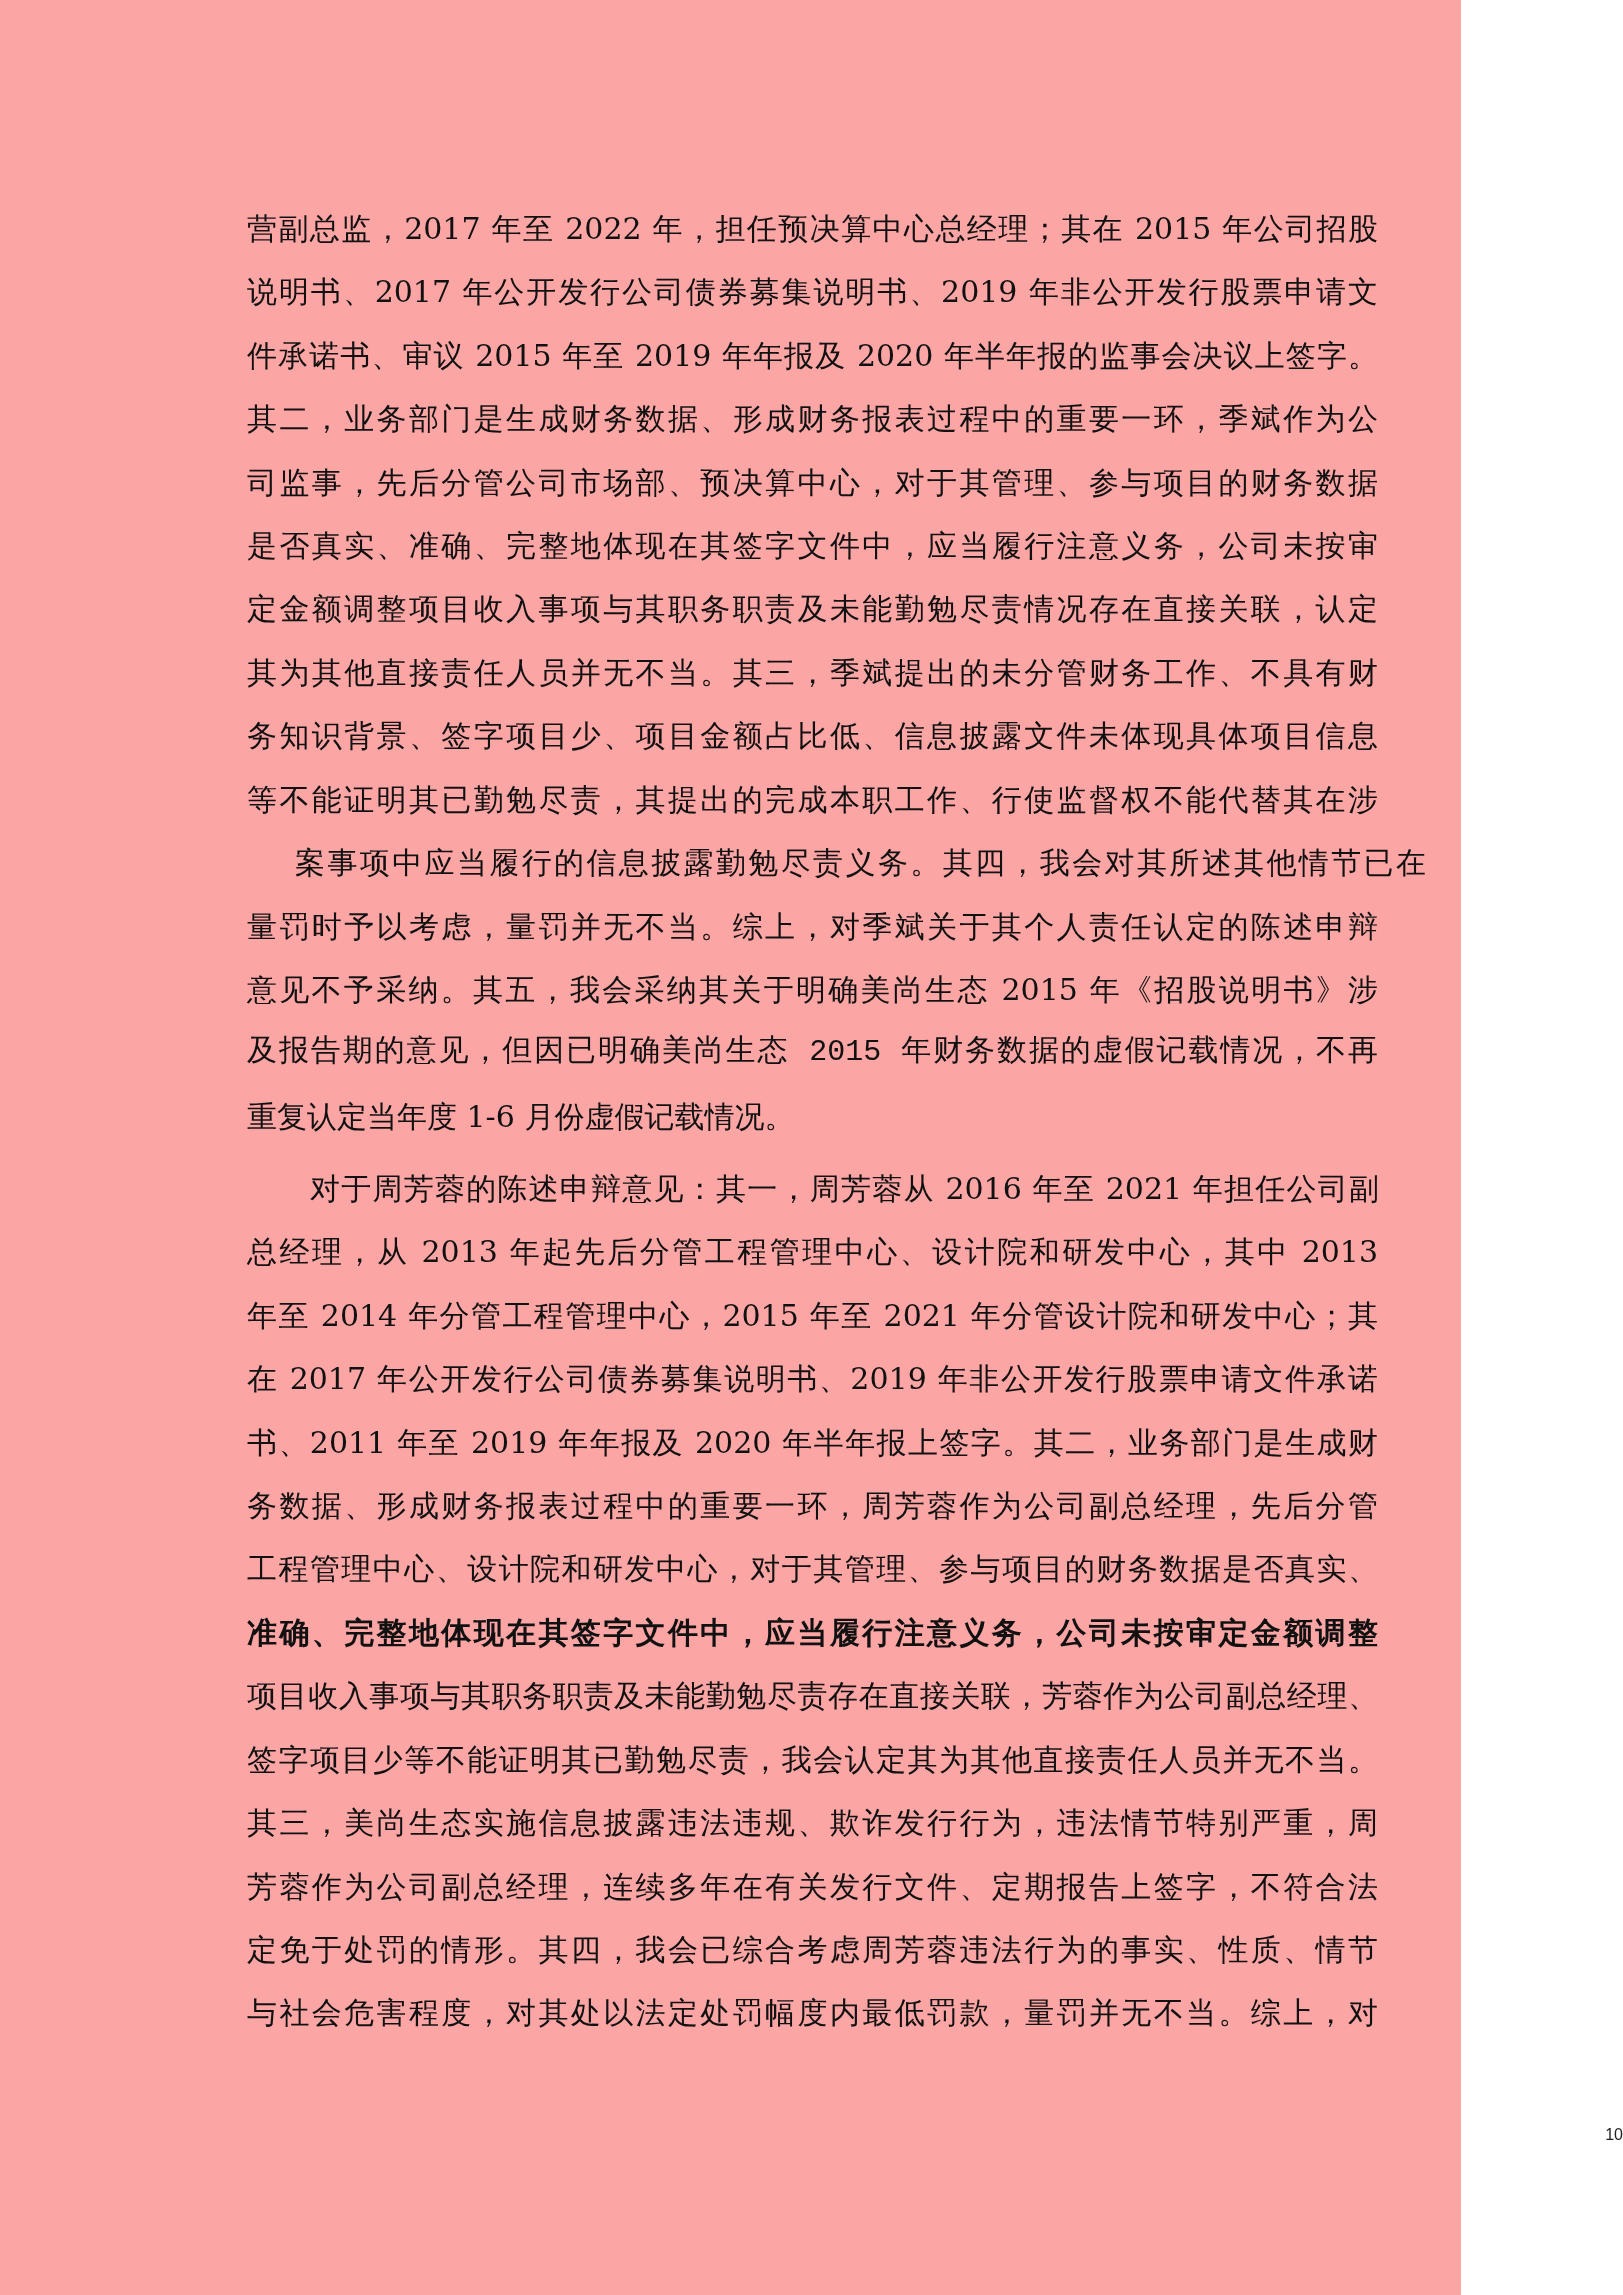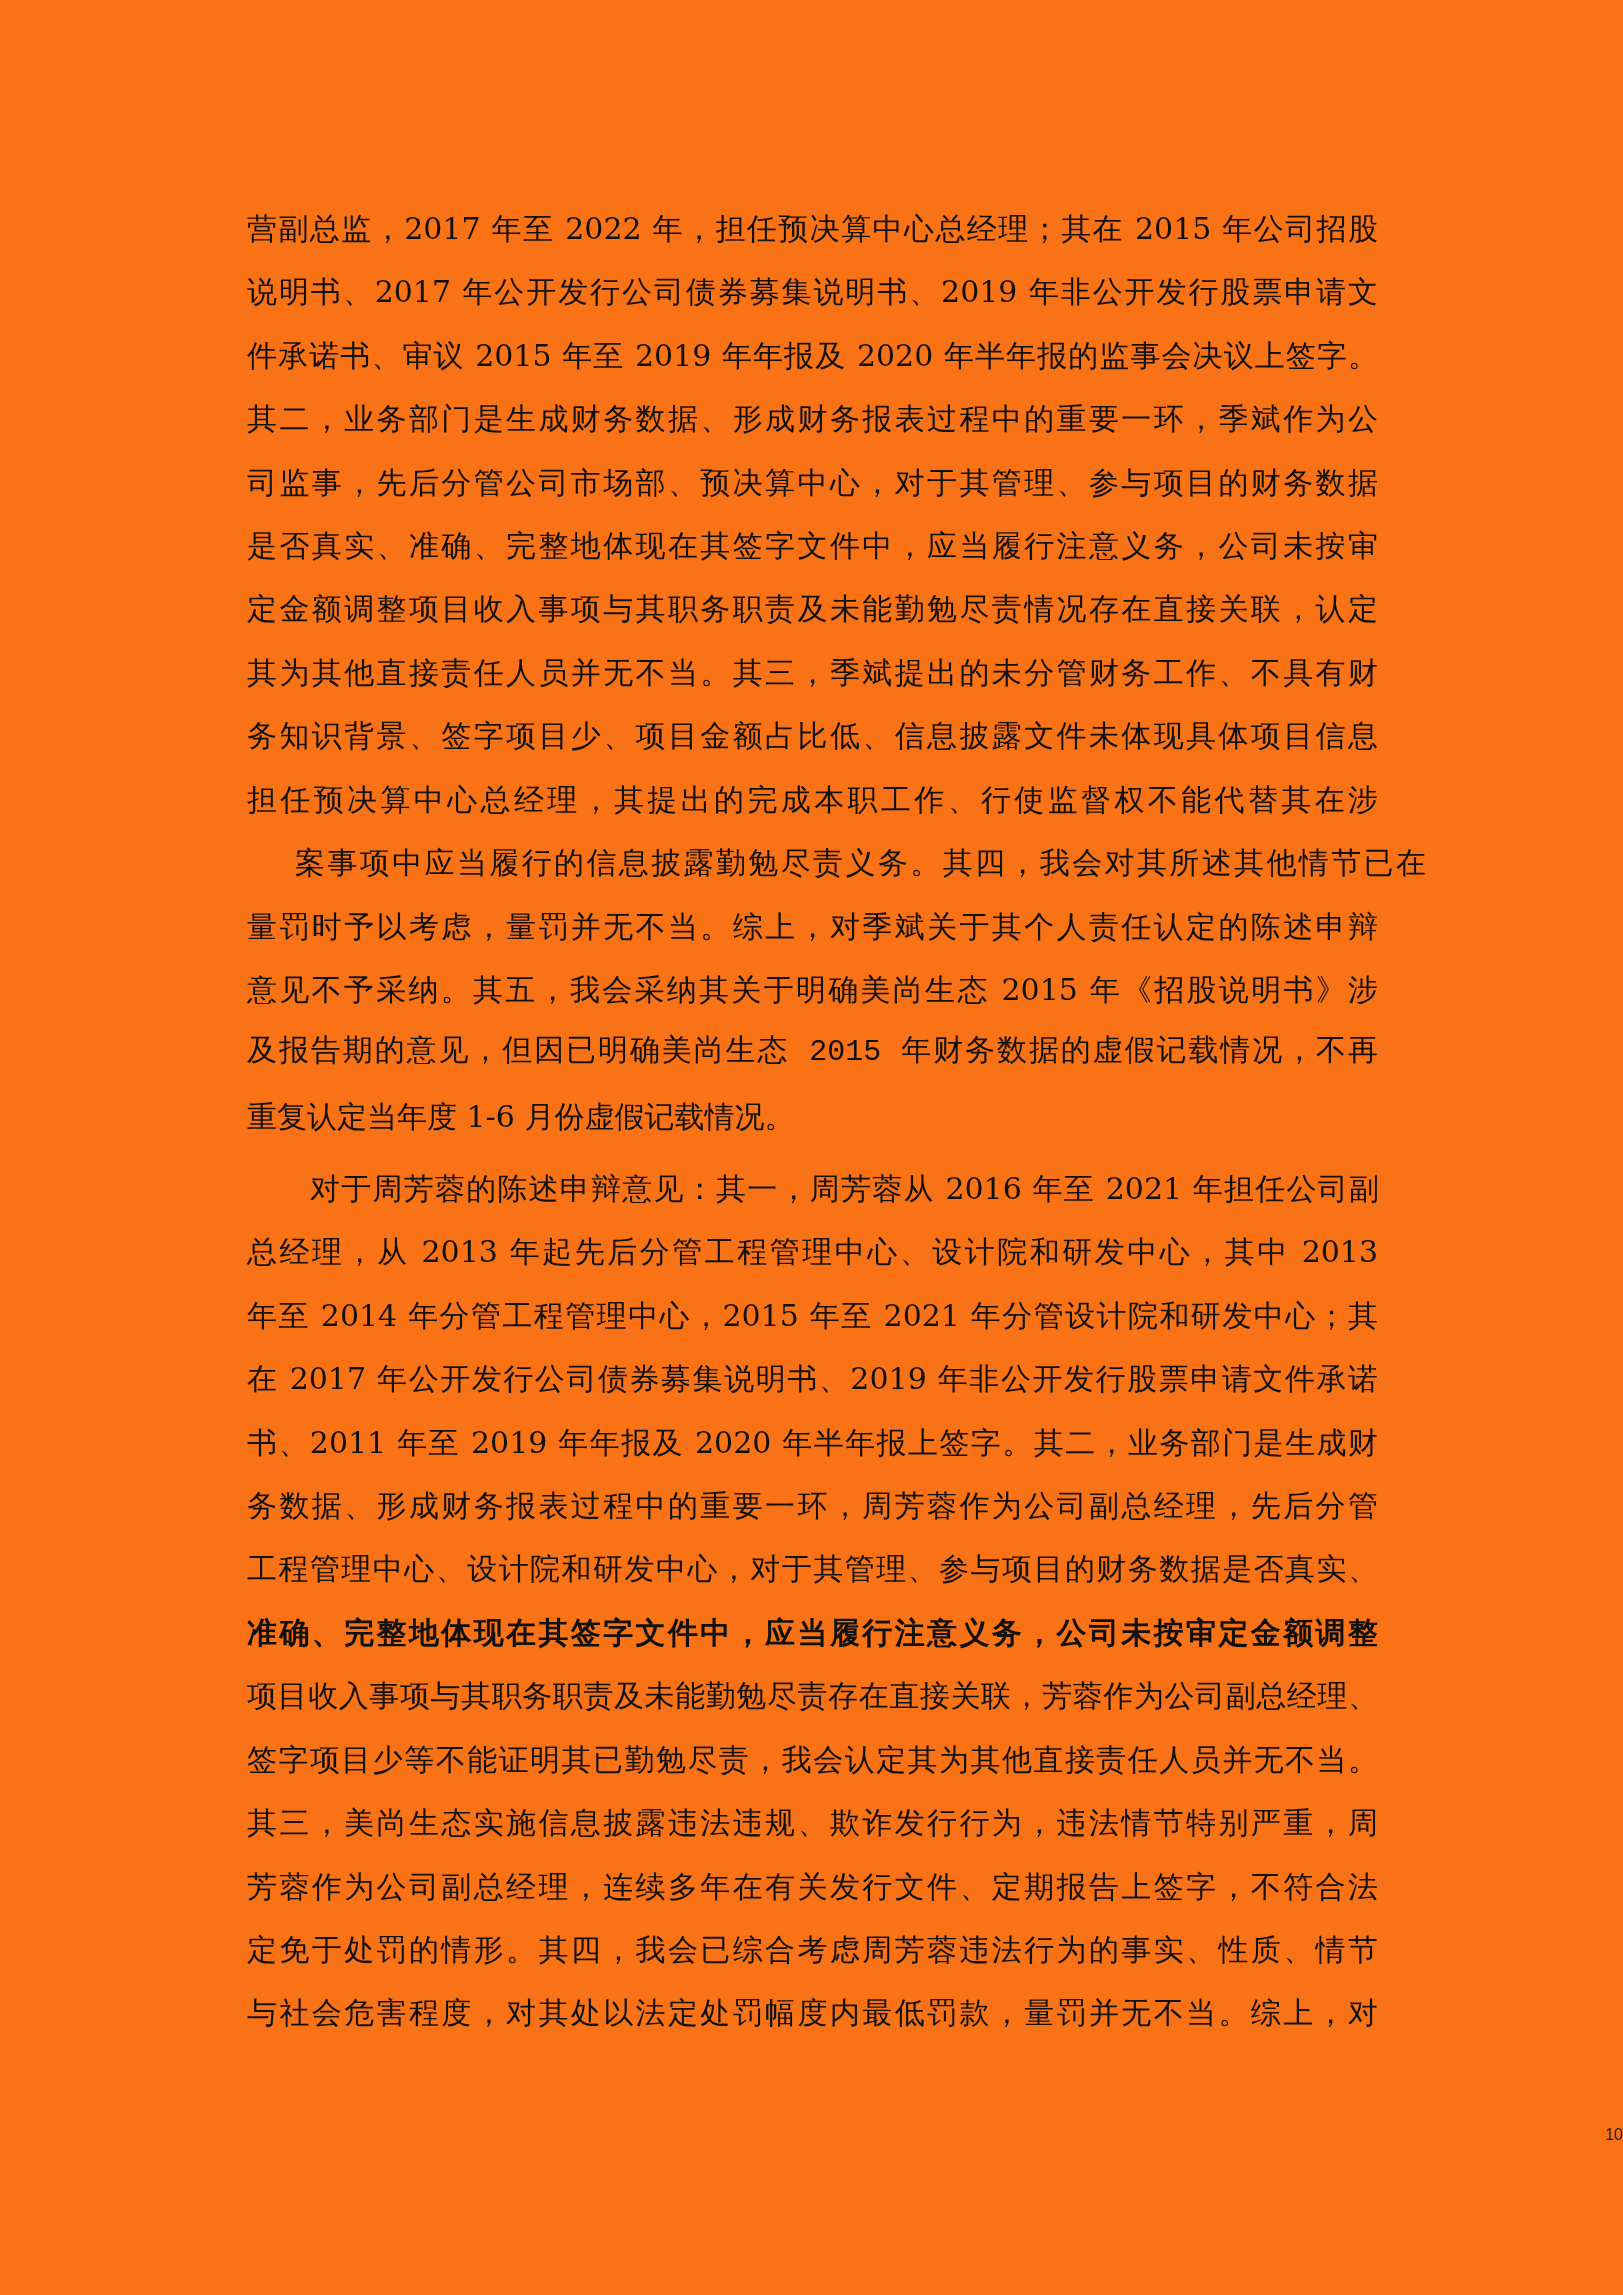--- a/index.html
+++ b/index.html
@@ -11,23 +11,23 @@
     width: 1623px;
     height: 2295px;
     position: relative;
     overflow: hidden;
     font-family: "DejaVu Serif", "Liberation Serif", serif;
     color: #111111;
   }
   .page {
     position: absolute;
     left: 0; top: 0;
-    width: 1623px;
+    width: 1461px;
     height: 2295px;
-    background: #f97316;
+    background: #fca5a5;
   }
   .text-block {
     position: absolute;
     left: 247px;
     width: 1131px;
   }
   .line {
     position: absolute;
     left: 0;
     width: 1131px;
@@ -64,21 +64,21 @@
   <div class="text-block" id="para-0" style="top:197px;">
     <div class="line" style="top:0px;">营副总监，2017 年至 2022 年，担任预决算中心总经理；其在 2015 年公司招股</div>
     <div class="line" style="top:63px;">说明书、2017 年公开发行公司债券募集说明书、2019 年非公开发行股票申请文</div>
     <div class="line" style="top:127px;">件承诺书、审议 2015 年至 2019 年年报及 2020 年半年报的监事会决议上签字。</div>
     <div class="line" style="top:190px;">其二，业务部门是生成财务数据、形成财务报表过程中的重要一环，季斌作为公</div>
     <div class="line" style="top:254px;">司监事，先后分管公司市场部、预决算中心，对于其管理、参与项目的财务数据</div>
     <div class="line" style="top:317px;">是否真实、准确、完整地体现在其签字文件中，应当履行注意义务，公司未按审</div>
     <div class="line" style="top:380px;">定金额调整项目收入事项与其职务职责及未能勤勉尽责情况存在直接关联，认定</div>
     <div class="line" style="top:444px;">其为其他直接责任人员并无不当。其三，季斌提出的未分管财务工作、不具有财</div>
     <div class="line" style="top:507px;">务知识背景、签字项目少、项目金额占比低、信息披露文件未体现具体项目信息</div>
-    <div class="line" style="top:571px;">担任预决算中心总经理，其提出的完成本职工作、行使监督权不能代替其在涉</div>
+    <div class="line" style="top:571px;">等不能证明其已勤勉尽责，其提出的完成本职工作、行使监督权不能代替其在涉</div>
     <div class="line" style="top:634px;margin-left:48px;">案事项中应当履行的信息披露勤勉尽责义务。其四，我会对其所述其他情节已在</div>
     <div class="line" style="top:698px;">量罚时予以考虑，量罚并无不当。综上，对季斌关于其个人责任认定的陈述申辩</div>
     <div class="line" style="top:761px;">意见不予采纳。其五，我会采纳其关于明确美尚生态 2015 年《招股说明书》涉</div>
     <div class="line" style="top:824px;font-family:Liberation Mono, monospace;">及报告期的意见，但因已明确美尚生态 2015 年财务数据的虚假记载情况，不再</div>
     <div class="line last" style="top:888px;">重复认定当年度 1-6 月份虚假记载情况。</div>
   </div>
 
   <div class="text-block" id="para-1" style="top:1157px;">
     <div class="line indent" style="top:0px;">对于周芳蓉的陈述申辩意见：其一，周芳蓉从 2016 年至 2021 年担任公司副</div>
     <div class="line" style="top:63px;">总经理，从 2013 年起先后分管工程管理中心、设计院和研发中心，其中 2013</div>

